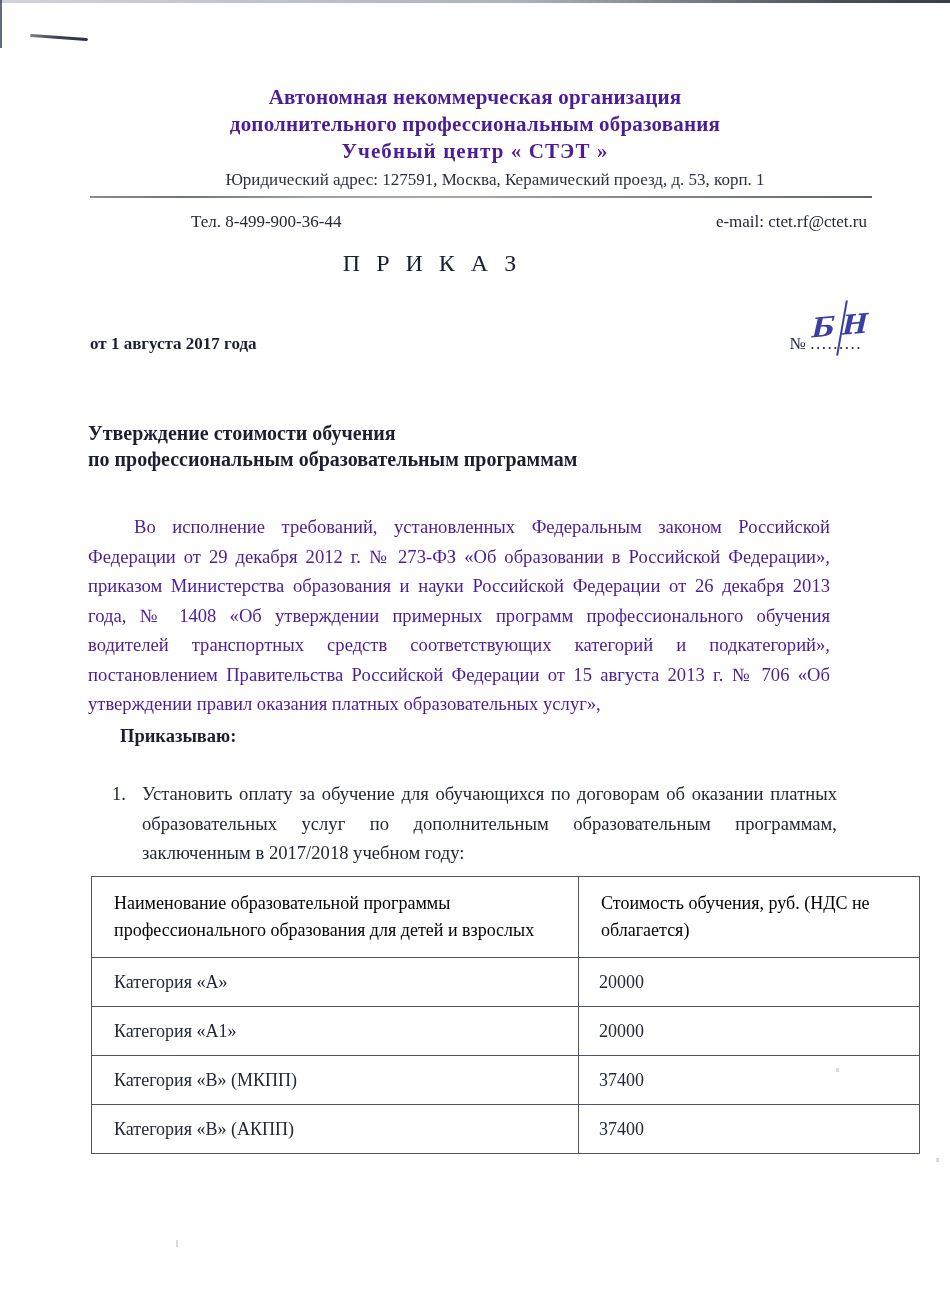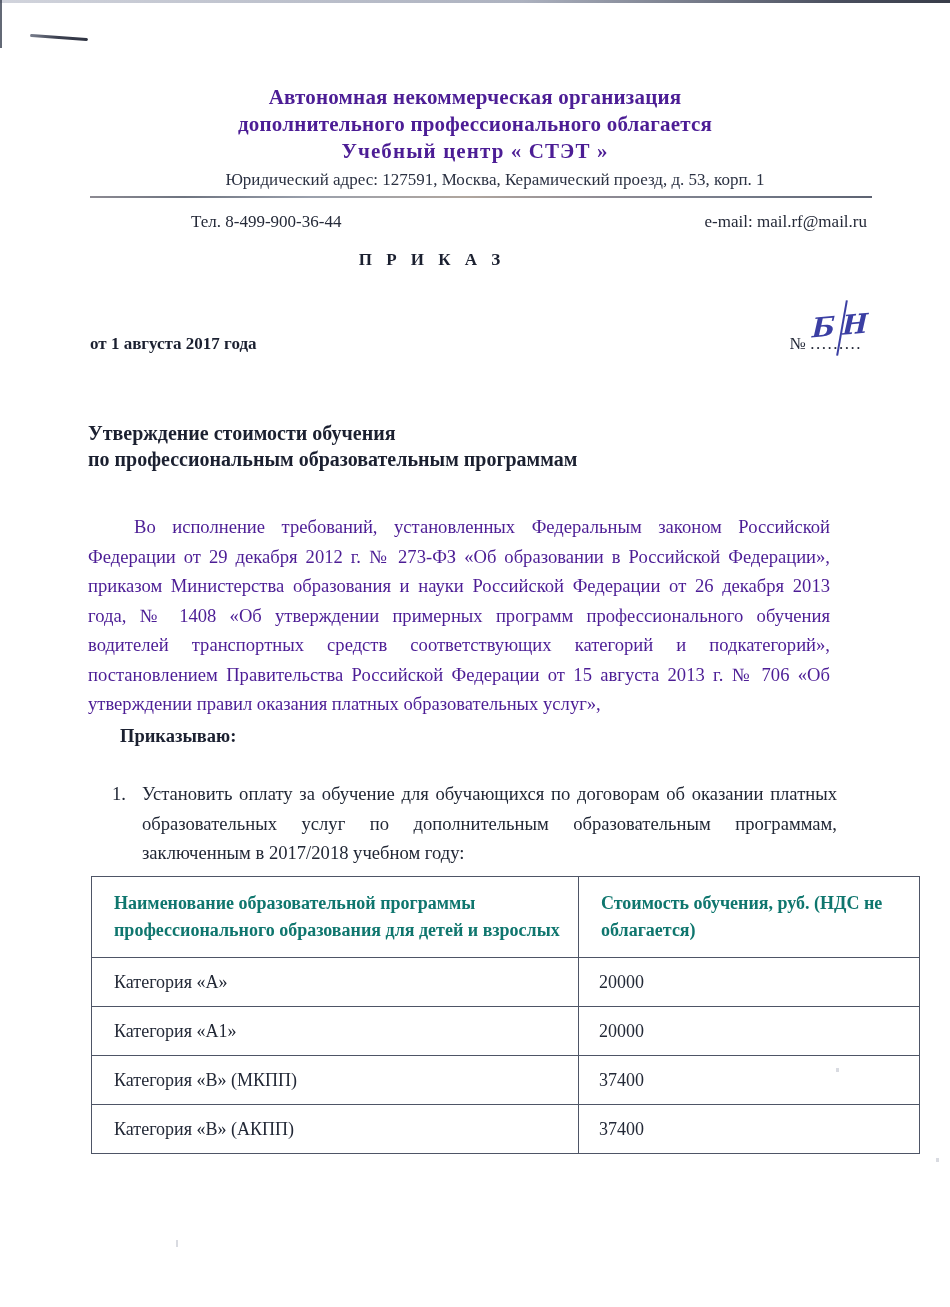--- a/index.html
+++ b/index.html
@@ -91,22 +91,22 @@
     color: #242938;
   }
   .contact-phone { margin-left: 101px; }
   .contact-email { margin-right: 5px; }
 
   .doc-kind {
     position: absolute;
     left: 0; top: 250px;
     width: 864px;
     text-align: center;
-    font-weight: bold;
-    font-size: 17px;
+    font-weight: normal;
+    font-size: 24px;
     letter-spacing: 5px;
     color: #1b2030;
   }
 
   .date-row {
     position: absolute;
     left: 90px; top: 334px;
     width: 782px;
     display: flex;
     justify-content: space-between;
@@ -207,23 +207,23 @@
   .price-table td {
     border: 1.6px solid #4e5costume;
     border: 1.6px solid #4e5566;
     padding: 9px 0 9px 22px;
     vertical-align: middle;
     font-size: 18px;
     color: #222836;
     line-height: 27px;
   }
   .price-table th {
-    font-weight: bold;
+    font-weight: normal;
     text-align: left;
-    color: #0f766e;
+    color: #000000;
     padding-top: 13px;
     padding-bottom: 13px;
     vertical-align: top;
   }
   .col-name { width: 464px; }
   .col-price { width: 318px; }
   .price-table td.cell-name { height: 30px; }
   .price-table td.cell-price { padding-left: 20px; }
 </style>
 </head>
@@ -233,30 +233,30 @@
 
   <div class="scan-edge-top"></div>
   <div class="scan-edge-left"></div>
   <div class="scan-mark"></div>
   <div class="scan-speck" style="left:176px; top:1240px; width:2px; height:7px;"></div>
   <div class="scan-speck" style="left:936px; top:1158px; width:3px; height:4px;"></div>
   <div class="scan-speck" style="left:836px; top:1068px; width:3px; height:4px;"></div>
 
   <div class="org-block">
     <div class="org-line l1">Автономная некоммерческая организация</div>
-    <div class="org-line l2">дополнительного профессионального облагается</div>
+    <div class="org-line l2">дополнительного профессиональным образования</div>
     <div class="org-line l3">Учебный центр « СТЭТ »</div>
     <div class="org-address">Юридический адрес: 127591, Москва, Керамический проезд, д. 53, корп. 1</div>
   </div>
 
   <div class="rule"></div>
 
   <div class="contact-row">
     <span class="contact-phone">Тел. 8-499-900-36-44</span>
-    <span class="contact-email">e-mail: mail.rf@mail.ru</span>
+    <span class="contact-email">e-mail: ctet.rf@ctet.ru</span>
   </div>
 
   <div class="doc-kind">П Р И К А З</div>
 
   <div class="date-row">
     <span class="doc-date">от 1 августа 2017 года</span>
     <span class="doc-number">
       <span>№</span>
       <span class="dots">.........</span>
       <span class="handwriting">Б  Н</span>

